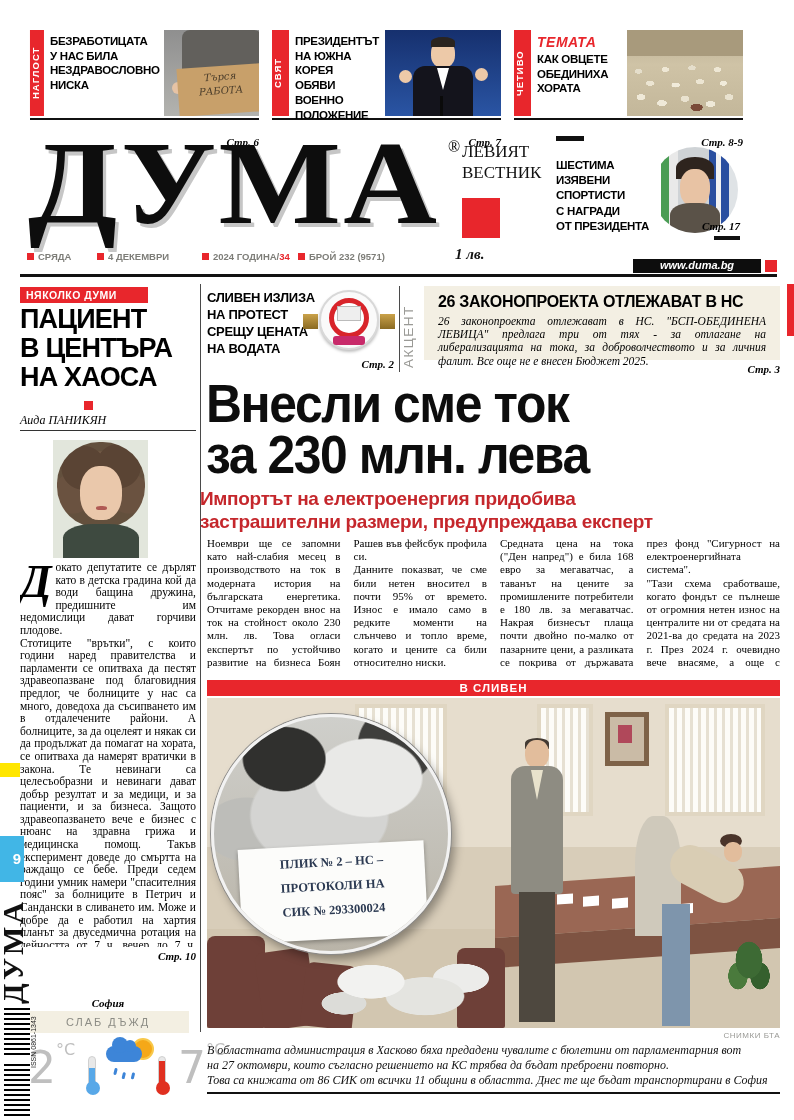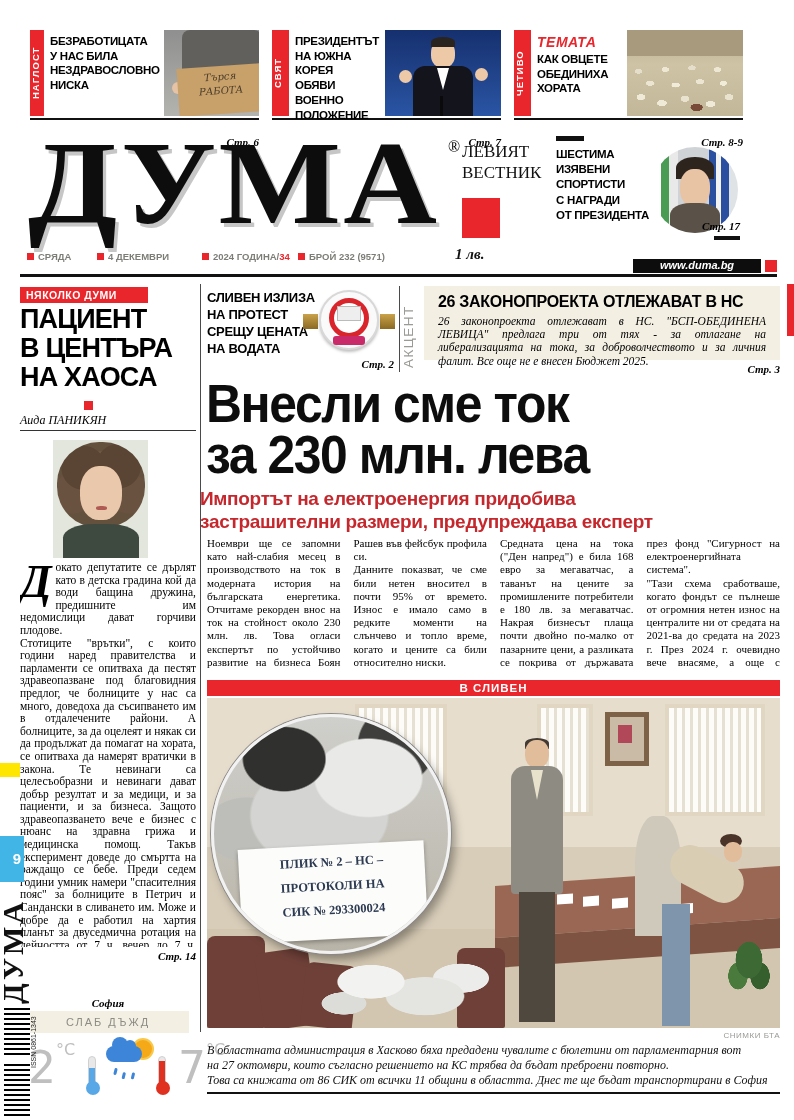--- a/index.html
+++ b/index.html
@@ -57,21 +57,21 @@
   .temata { color:#e8262c; font-weight:bold; font-style:italic; font-size:14px; letter-spacing:0.5px;
     text-shadow:1px 1px 0 #fff,-1px -1px 0 #fff; }
 
   
   .logo { left:28px; top:130px; font-family:"Liberation Serif",serif; font-weight:bold; font-size:118px; line-height:108px;
     letter-spacing:2px; color:#0d0d0d; transform:scaleX(1.1); transform-origin:left top; text-shadow:3px 4px 0 #c6c6c6; }
   .logo-reg { left:448px; top:138px; font-size:16px; font-family:"Liberation Serif",serif; }
   .tagline { left:462px; top:142px; font-family:"Liberation Serif",serif; font-size:17px; line-height:1.22; color:#111; }
   .logo-redsq { left:462px; top:198px; width:38px; height:40px; background:#e8262c; }
   .promo-dash { left:556px; top:136px; width:28px; height:5px; background:#111; }
-  .promo-title { left:556px; top:147px; width:100px; font-size:11.5px; line-height:1.32; letter-spacing:-0.3px; }
+  .promo-title { left:556px; top:158px; width:100px; font-size:11.5px; line-height:1.32; letter-spacing:-0.3px; }
   .promo-circle { left:652px; top:147px; width:86px; height:86px; border-radius:50%; overflow:hidden;
     background:linear-gradient(90deg,#fff 0 10%, #4a9c54 10% 20%, #e9e9e9 20% 30%, #cfd3d6 30% 66%, #2a4fa0 66% 74%, #f2f2f2 74% 80%, #2a4fa0 80% 90%, #dfe3e6 90%); }
   .promo-face { position:absolute; left:28px; top:22px; width:30px; height:38px; background:#e8c3a4; border-radius:45%; }
   .promo-hair { position:absolute; left:24px; top:10px; width:38px; height:22px; background:#2e241e; border-radius:50% 50% 0 0; }
   .promo-body { position:absolute; left:18px; top:56px; width:50px; height:30px; background:#5a5248; border-radius:40% 40% 0 0; }
   .promo-page { left:650px; top:220px; width:90px; text-align:right; font-family:"Liberation Serif",serif; font-style:italic; font-weight:bold; font-size:11px; }
   .promo-dash2 { left:714px; top:236px; width:26px; height:4px; background:#111; }
 
   .dateline { left:0; top:251px; width:794px; height:16px; font-size:9.5px; color:#7d7d78; font-weight:bold; }
   .dl-item { position:absolute; top:0; }
@@ -315,21 +315,21 @@
   <div class="abs op-author">Аида ПАНИКЯН</div>
   <div class="abs op-rule"></div>
   <div class="abs op-photo">
     <div class="hair"></div>
     <div class="face"></div>
     <div class="lips"></div>
     <div class="top"></div>
   </div>
   <div class="abs op-body pre"><span class="dropcap">Д</span><span>окато депутатите се дърлят като в детска градина кой да води бащина дружина, предишните им недомислици дават горчиви плодове.
 Стотиците "врътки", с които години наред правителства и парламенти се опитваха да пестят здравеопазване под благовидния предлог, че болниците у нас са много, доведоха да съсипването им в отдалечените райони. А болниците, за да оцелеят и някак си да продължат да помагат на хората, се опитваха да намерят вратички в закона. Те невинаги са целесъобразни и невинаги дават добър резултат и за медици, и за пациенти, и за бизнеса. Защото здравеопазването вече е бизнес с нюанс на здравна грижа и медицинска помощ. Такъв експеримент доведе до смъртта на раждащо се бебе. Преди седем години умник намери "спасителния пояс" за болниците в Петрич и Сандански в сливането им. Може и добре да е работил на хартия планът за двуседмична ротация на дейността от 7 ч. вечер до 7 ч. сутрин, но очевидно не и при спешни случаи или при започнало раждане. Началството винаги ще намери изкупителна жертва и обикновено тя е най-малко виновната за грешката.</span></div>
-  <div class="abs op-page">Стр. 14</div>
+  <div class="abs op-page">Стр. 10</div>
 
   <div class="abs w-city">София</div>
   <div class="abs w-bar">СЛАБ ДЪЖД</div>
   <div class="abs w-temp" style="left:28px;"><span>2</span><span class="w-deg">°C</span></div>
   <div class="abs thermo cold" style="left:88px;"></div>
   <div class="abs sun"></div>
   <div class="abs cloud"></div>
   <div class="abs drops"></div>
   <div class="abs thermo warm" style="left:158px;"></div>
   <div class="abs w-temp" style="left:178px;"><span>7</span><span class="w-deg">°C</span></div>

